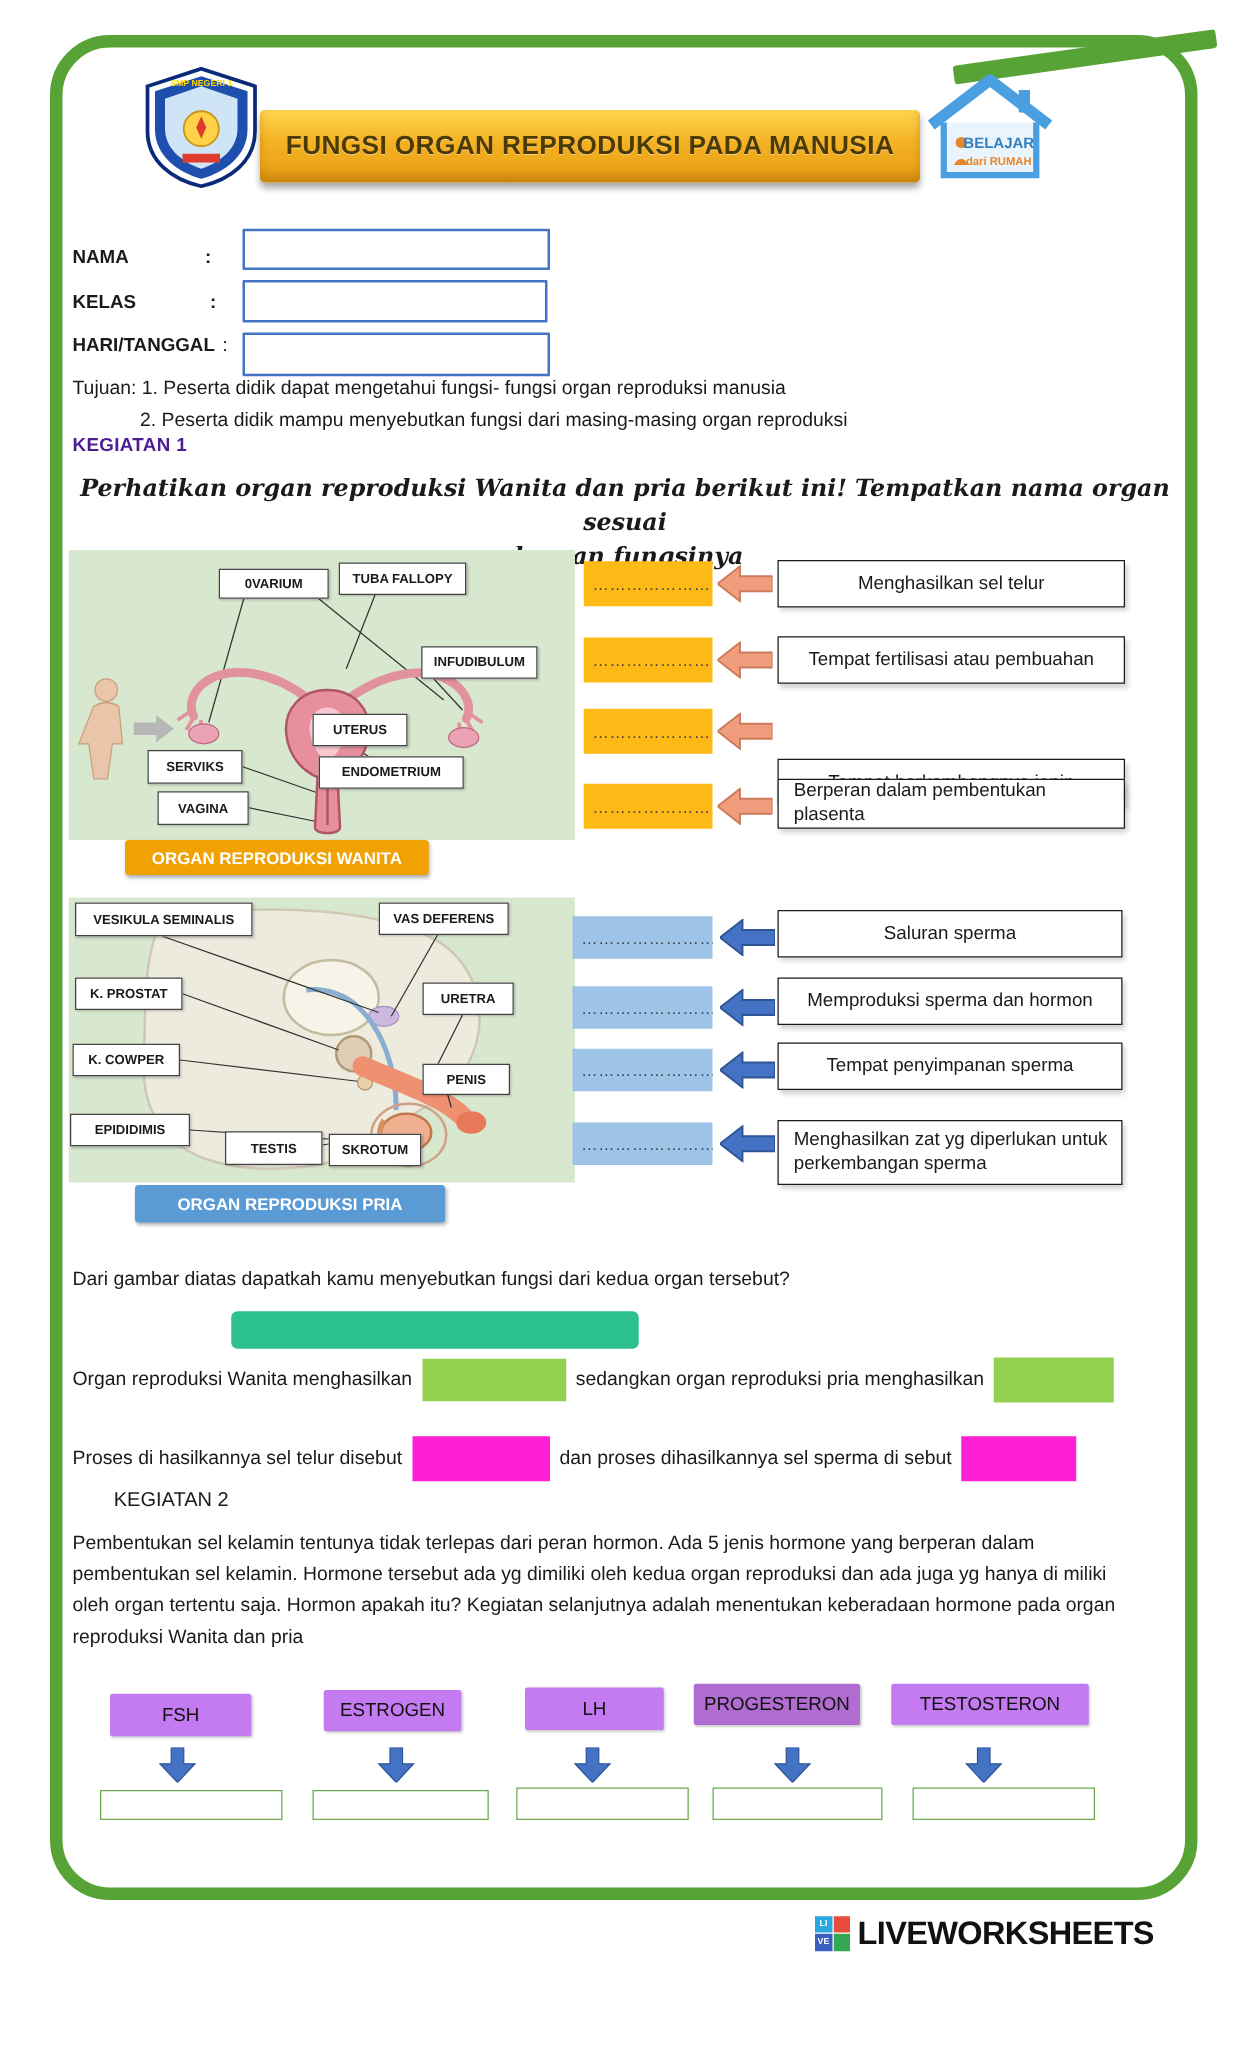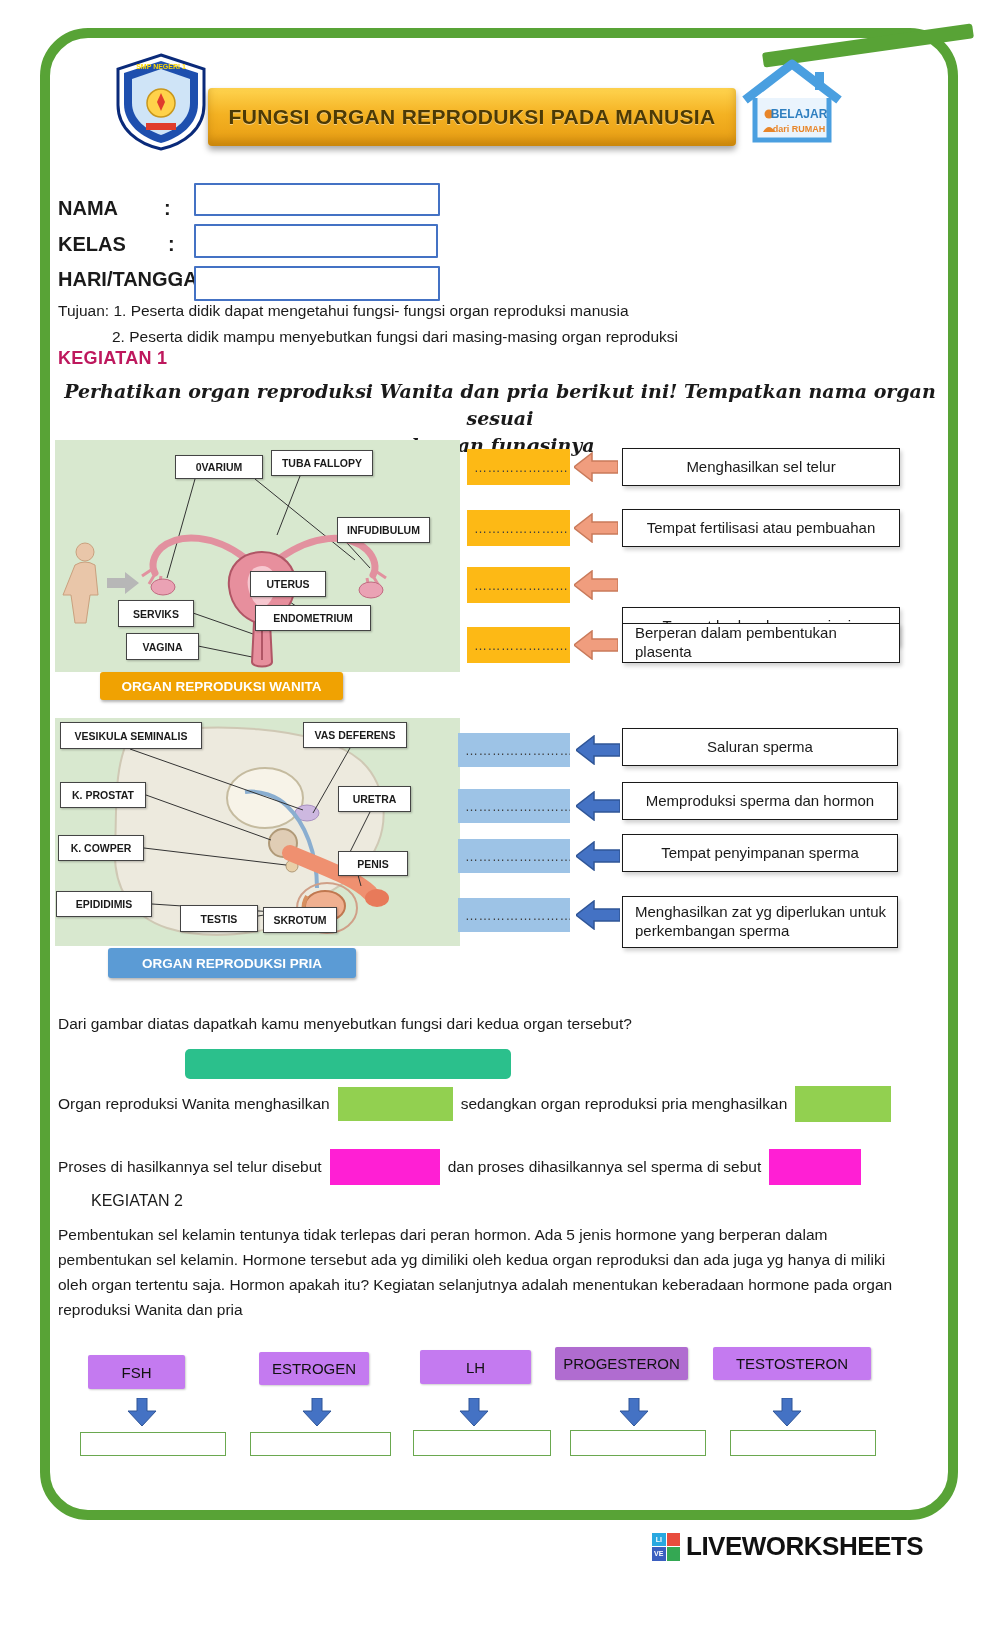--- a/index.html
+++ b/index.html
@@ -16,27 +16,27 @@
   .logo-wrap { position:absolute; left:116px; top:53px; width:90px; height:98px; }
   .banner { position:absolute; left:208px; top:88px; width:528px; height:58px;
             background:linear-gradient(180deg,#ffd44f 0%,#f4b223 45%,#e79c12 100%);
             border-radius:4px; display:flex; align-items:center; justify-content:center;
             box-shadow:0 4px 6px rgba(0,0,0,0.35), inset 0 -6px 8px rgba(140,90,0,0.35); }
   .banner span { font-size:21px; font-weight:bold; color:#4c3a05; letter-spacing:0.3px;
                  text-shadow:0 1px 0 rgba(255,255,255,0.45); }
   .badge-wrap { position:absolute; left:737px; top:58px; width:110px; height:95px; }
 
   
-  .flabel { position:absolute; font-weight:bold; font-size:20px; }
+  .flabel { position:absolute; font-weight:bold; font-size:15px; }
   .blue-input { position:absolute; border:2px solid #4472c4; background:#fff; border-radius:1px;
                 font-size:15px; padding:0 6px; box-sizing:border-box; outline:none;
                 font-family:"Liberation Sans", sans-serif; }
 
   .bodytext { position:absolute; font-size:15.5px; }
-  .keg1 { position:absolute; font-size:18px; font-weight:bold; color:#be185d; letter-spacing:0.3px; }
+  .keg1 { position:absolute; font-size:15px; font-weight:bold; color:#4c1d95; letter-spacing:0.3px; }
   .instruction { position:absolute; left:60px; top:378px; width:880px; text-align:center;
                  font-family:"DejaVu Serif", serif; font-style:italic; font-weight:bold;
                  font-size:19px; line-height:27px; }
 
   
   .diagram-bg { position:absolute; background:#d8e8cf; }
   .olabel { position:absolute; background:#fff; border:1px solid #444; font-size:10.5px;
             font-weight:bold; display:flex; align-items:center; justify-content:center;
             text-align:center; box-shadow:1px 1px 2px rgba(0,0,0,0.25); box-sizing:border-box; }
   .caption { position:absolute; display:flex; align-items:center; justify-content:center;
@@ -287,21 +287,21 @@
   <div class="srow" style="top:1085px; height:38px;">
     <span>Organ reproduksi Wanita menghasilkan</span>
     <span class="greenfill" style="width:115px; height:34px;"></span>
     <span>sedangkan organ reproduksi pria menghasilkan</span>
     <span class="greenfill" style="width:96px; height:36px;"></span>
   </div>
 
   <div class="bodytext" style="left:58px; top:1192px; font-size:16px;margin-left:33px;">KEGIATAN 2</div>
   <div class="para">Pembentukan sel kelamin tentunya tidak terlepas dari peran hormon. Ada 5 jenis hormone yang berperan dalam pembentukan sel kelamin. Hormone tersebut ada yg dimiliki oleh kedua organ reproduksi dan ada juga yg hanya di miliki oleh organ tertentu saja. Hormon apakah itu? Kegiatan selanjutnya adalah menentukan keberadaan hormone pada organ reproduksi Wanita dan pria</div>
 
-  <div class="hormone h-purple" style="left:88px; top:1355px; width:97px; height:34px;">FSH</div>
+  <div class="hormone h-purple" style="left:88px; top:1355px; width:113px; height:34px;">FSH</div>
   <div class="hormone h-purple" style="left:259px; top:1352px; width:110px; height:33px;">ESTROGEN</div>
   <div class="hormone h-purple" style="left:420px; top:1350px; width:111px; height:34px;">LH</div>
   <div class="hormone h-muted" style="left:555px; top:1347px; width:133px; height:33px;">PROGESTERON</div>
   <div class="hormone h-purple" style="left:713px; top:1347px; width:158px; height:33px;">TESTOSTERON</div>
 
   <svg class="arr" style="left:127px; top:1398px;" width="30" height="28" viewBox="0 0 30 28">
       <polygon points="10,0 20,0 20,13 29,13 15,28 1,13 10,13" fill="#4472c4" stroke="#2f5597"></polygon>
     </svg>
   <svg class="arr" style="left:302px; top:1398px;" width="30" height="28" viewBox="0 0 30 28">
       <polygon points="10,0 20,0 20,13 29,13 15,28 1,13 10,13" fill="#4472c4" stroke="#2f5597"></polygon>

